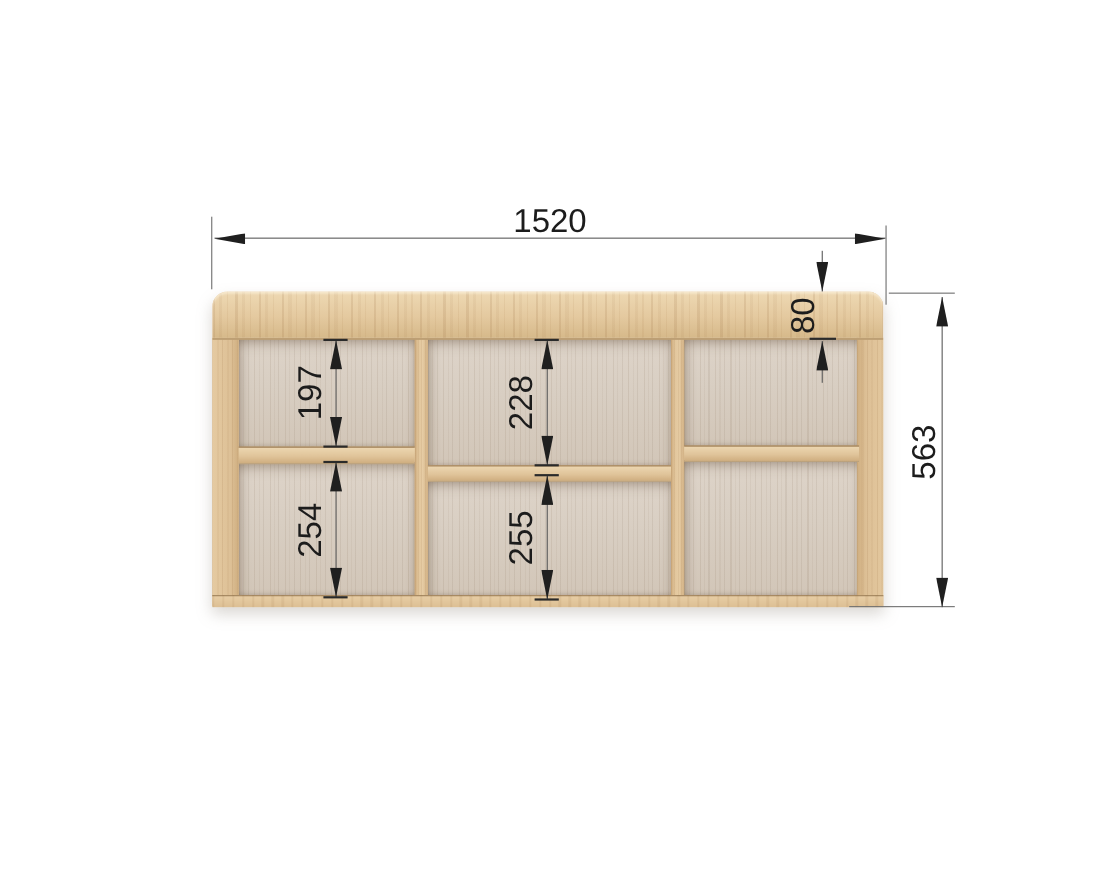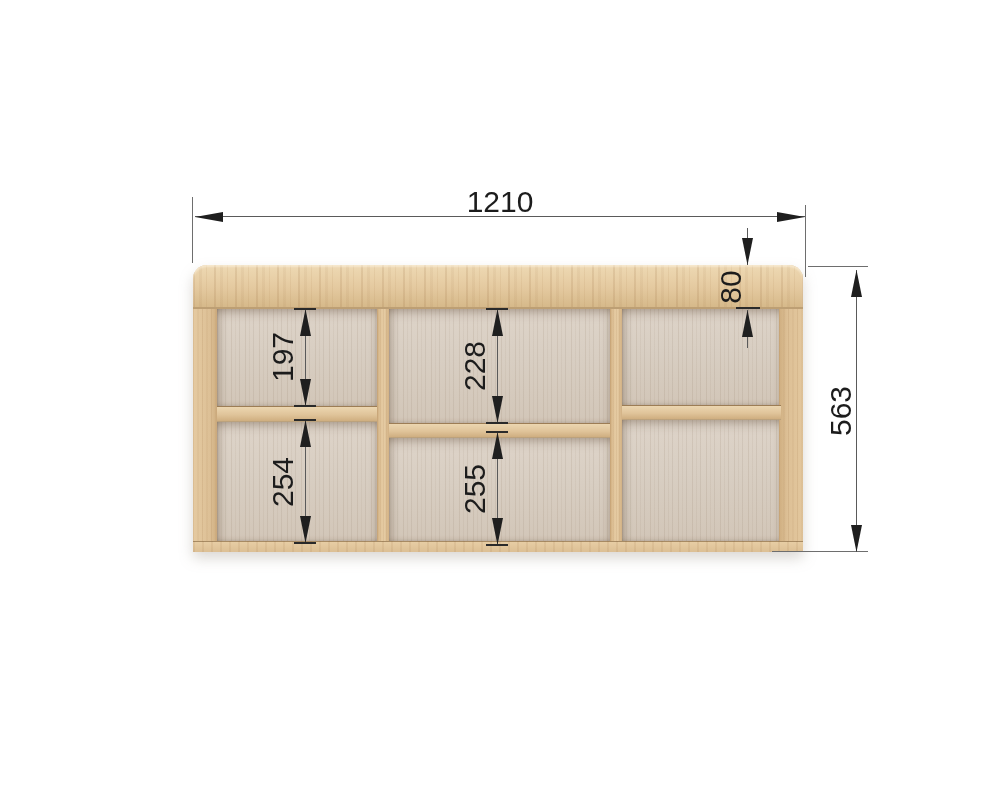--- a/index.html
+++ b/index.html
@@ -101,21 +101,21 @@
 
     <div class="rail"></div>
   </div>
 
   <div>
     <div class="ext" style="left:192px;top:197px;width:1px;height:66px;"></div>
     <div class="ext" style="left:805px;top:205px;width:1px;height:72px;"></div>
     <div class="dline" style="left:195px;top:216px;width:610px;height:1px;"></div>
     <div class="arrow left" style="left:195px;top:212px;"></div>
     <div class="arrow right" style="left:777px;top:212px;"></div>
-    <div class="dim-label" style="left:500px;top:202px;">1210</div>
+    <div class="dim-label" style="left:500px;top:202px;">1520</div>
   </div>
 
   <div>
     <div class="ext" style="left:808px;top:266px;width:60px;height:1px;"></div>
     <div class="ext" style="left:772px;top:551px;width:96px;height:1px;"></div>
     <div class="dline" style="left:856px;top:270px;width:1px;height:282px;"></div>
     <div class="arrow up" style="left:851px;top:270px;"></div>
     <div class="arrow down" style="left:851px;top:525px;"></div>
     <div class="dim-label vertical" style="left:841px;top:411px;">563</div>
   </div>

